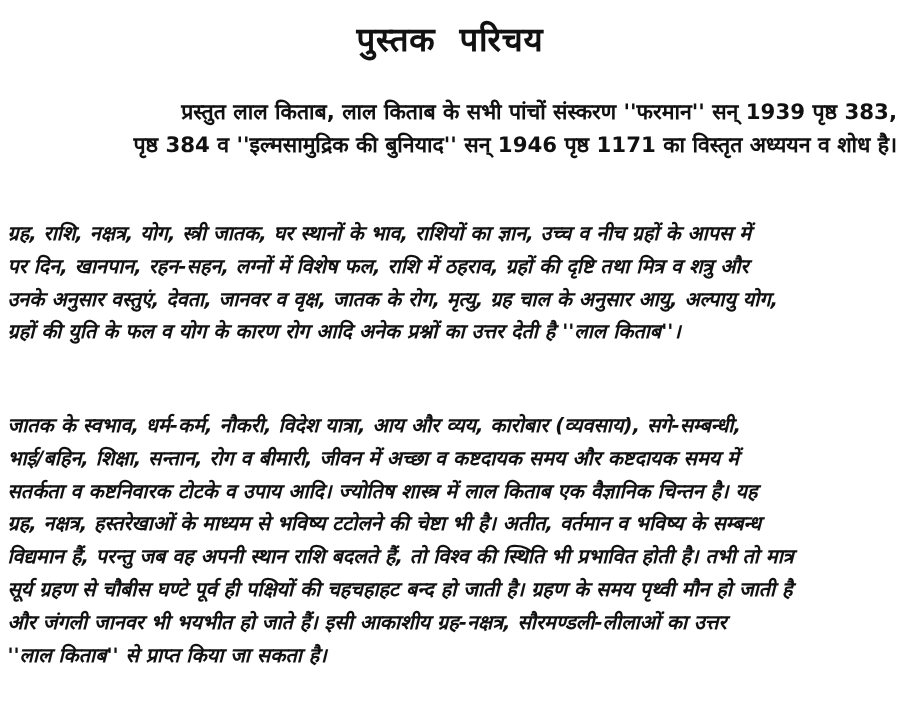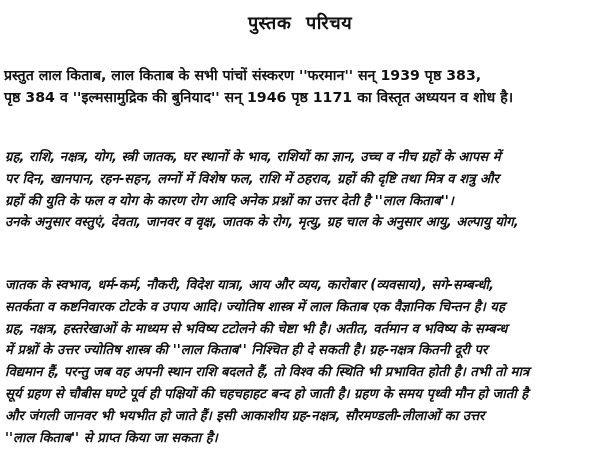--- a/index.html
+++ b/index.html
@@ -20,34 +20,34 @@
       left: 0; top: 0;
       width: 600px;
       height: 474px;
     }
     .title {
       position: absolute;
       top: 10px;
       left: 0;
       width: 600px;
       text-align: center;
-      font-size: 18px;
+      font-size: 22px;
       font-weight: bold;
       letter-spacing: 0.5px;
       word-spacing: 8px;
     }
     .intro {
       position: absolute;
       top: 64px;
       left: 4px;
       width: 594px;
       font-size: 14.2px;
       font-weight: bold;
       line-height: 22px;
-      text-align: left;
+      text-align: right;
       font-family: "DejaVu Sans", sans-serif;
     }
     .intro .line { display: block; white-space: nowrap; }
     .para {
       position: absolute;
       left: 5px;
       width: 592px;
       font-size: 13.2px;
       font-style: italic;
       line-height: 21.8px;
@@ -64,27 +64,27 @@
   <div class="title">पुस्तक परिचय</div>
 
   <div class="intro">
     <span class="line">प्रस्तुत लाल किताब, लाल किताब के सभी पांचों संस्करण ''फरमान'' सन् 1939 पृष्ठ 383,</span>
     <span class="line">पृष्ठ 384 व ''इल्मसामुद्रिक की बुनियाद'' सन् 1946 पृष्ठ 1171 का विस्तृत अध्ययन व शोध है।</span>
   </div>
 
   <div class="para" id="para1">
     <span class="line">ग्रह, राशि, नक्षत्र, योग, स्त्री जातक, घर स्थानों के  भाव, राशियों का ज्ञान, उच्च व नीच ग्रहों के आपस में</span>
     <span class="line">पर दिन, खानपान, रहन-सहन, लग्नों में विशेष फल, राशि में ठहराव, ग्रहों की दृष्टि तथा मित्र व शत्रु और</span>
+    <span class="line">उनके अनुसार वस्तुएं, देवता, जानवर व वृक्ष, जातक के रोग, मृत्यु, ग्रह चाल के अनुसार आयु, अल्पायु योग,</span>
     <span class="line">ग्रहों की युति के फल व योग के कारण रोग आदि अनेक प्रश्नों का उत्तर देती है ''लाल किताब''।</span>
-    <span class="line">उनके अनुसार वस्तुएं, देवता, जानवर व वृक्ष, जातक के रोग, मृत्यु, ग्रह चाल के अनुसार आयु, अल्पायु योग,</span>
   </div>
 
   <div class="para" id="para2">
     <span class="line">जातक के स्वभाव, धर्म-कर्म, नौकरी, विदेश यात्रा, आय और व्यय, कारोबार (व्यवसाय), सगे-सम्बन्धी,</span>
+    <span class="line">भाई/बहिन, शिक्षा, सन्तान, रोग व बीमारी, जीवन में अच्छा व कष्टदायक समय और कष्टदायक समय में</span>
     <span class="line">सतर्कता व कष्टनिवारक टोटके व उपाय आदि। ज्योतिष शास्त्र में लाल किताब एक वैज्ञानिक चिन्तन है। यह</span>
     <span class="line">ग्रह, नक्षत्र, हस्तरेखाओं के माध्यम से भविष्य टटोलने की चेष्टा भी है। अतीत, वर्तमान व भविष्य के सम्बन्ध</span>
-    <span class="line">में प्रश्नों के उत्तर ज्योतिष शास्त्र की ''लाल किताब'' निश्चित ही दे सकती है। ग्रह-नक्षत्र कितनी दूरी पर</span>
     <span class="line">विद्यमान हैं, परन्तु जब वह अपनी स्थान राशि बदलते हैं, तो विश्व की स्थिति भी प्रभावित होती है। तभी तो मात्र</span>
     <span class="line">सूर्य ग्रहण से चौबीस घण्टे पूर्व ही पक्षियों की चहचहाहट बन्द हो जाती है। ग्रहण के समय पृथ्वी मौन हो जाती है</span>
     <span class="line">और जंगली जानवर भी भयभीत हो जाते हैं। इसी आकाशीय ग्रह-नक्षत्र, सौरमण्डली-लीलाओं का उत्तर</span>
     <span class="line">''लाल किताब'' से प्राप्त किया जा सकता है।</span>
   </div>
 </div>
 
 </body></html>

